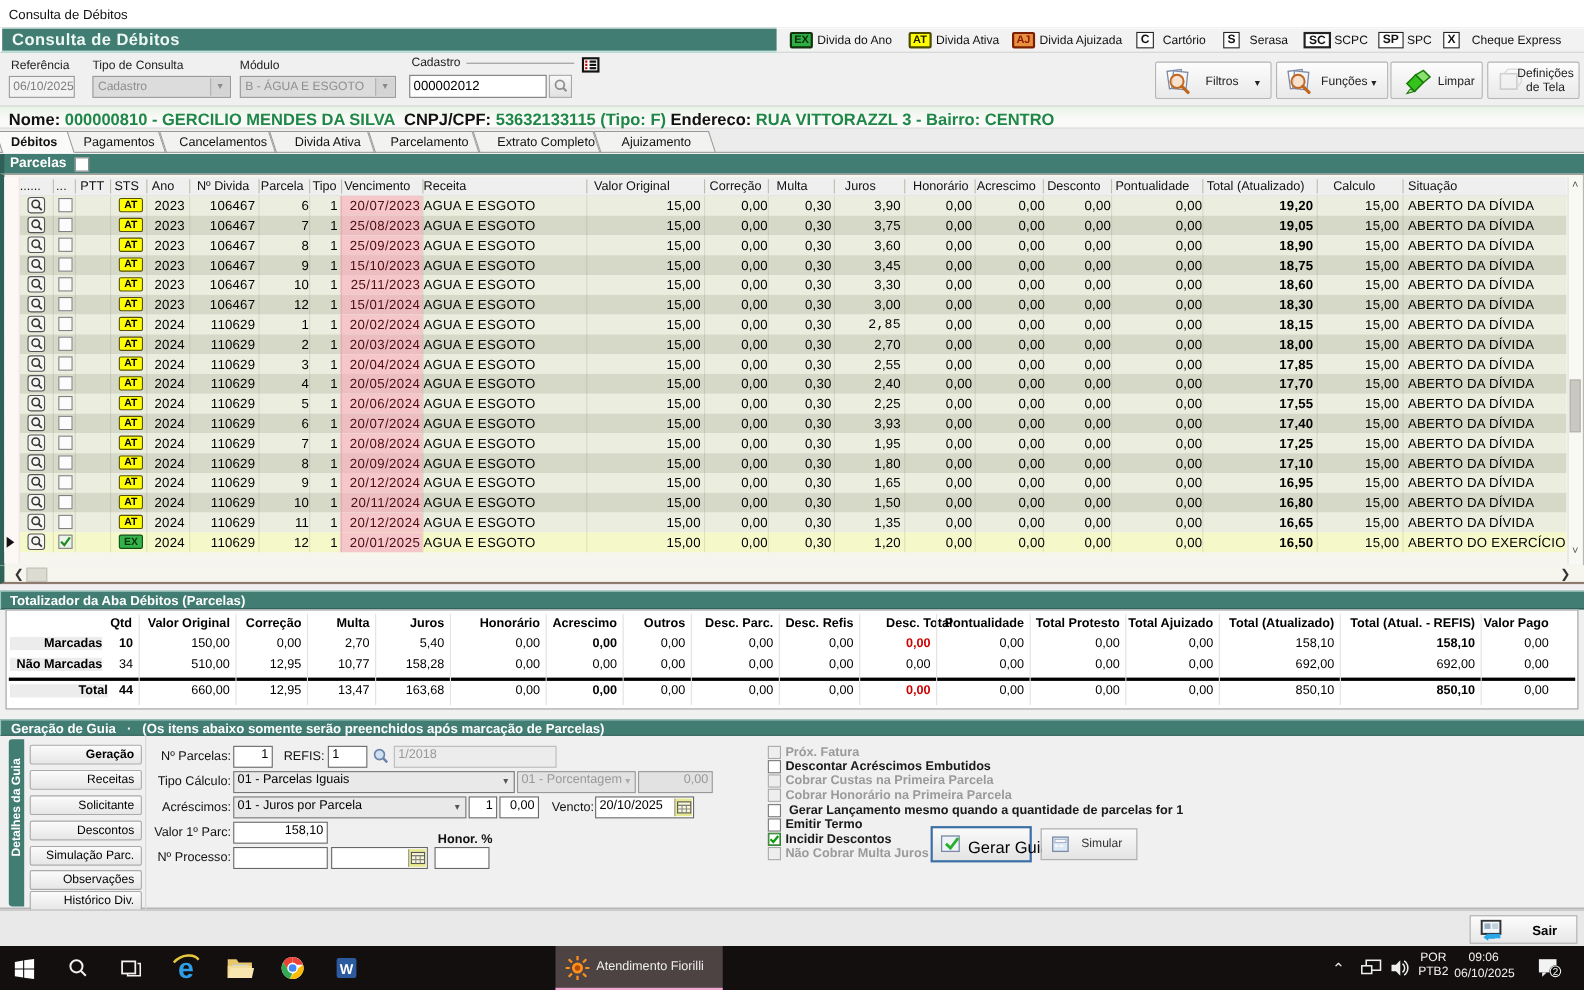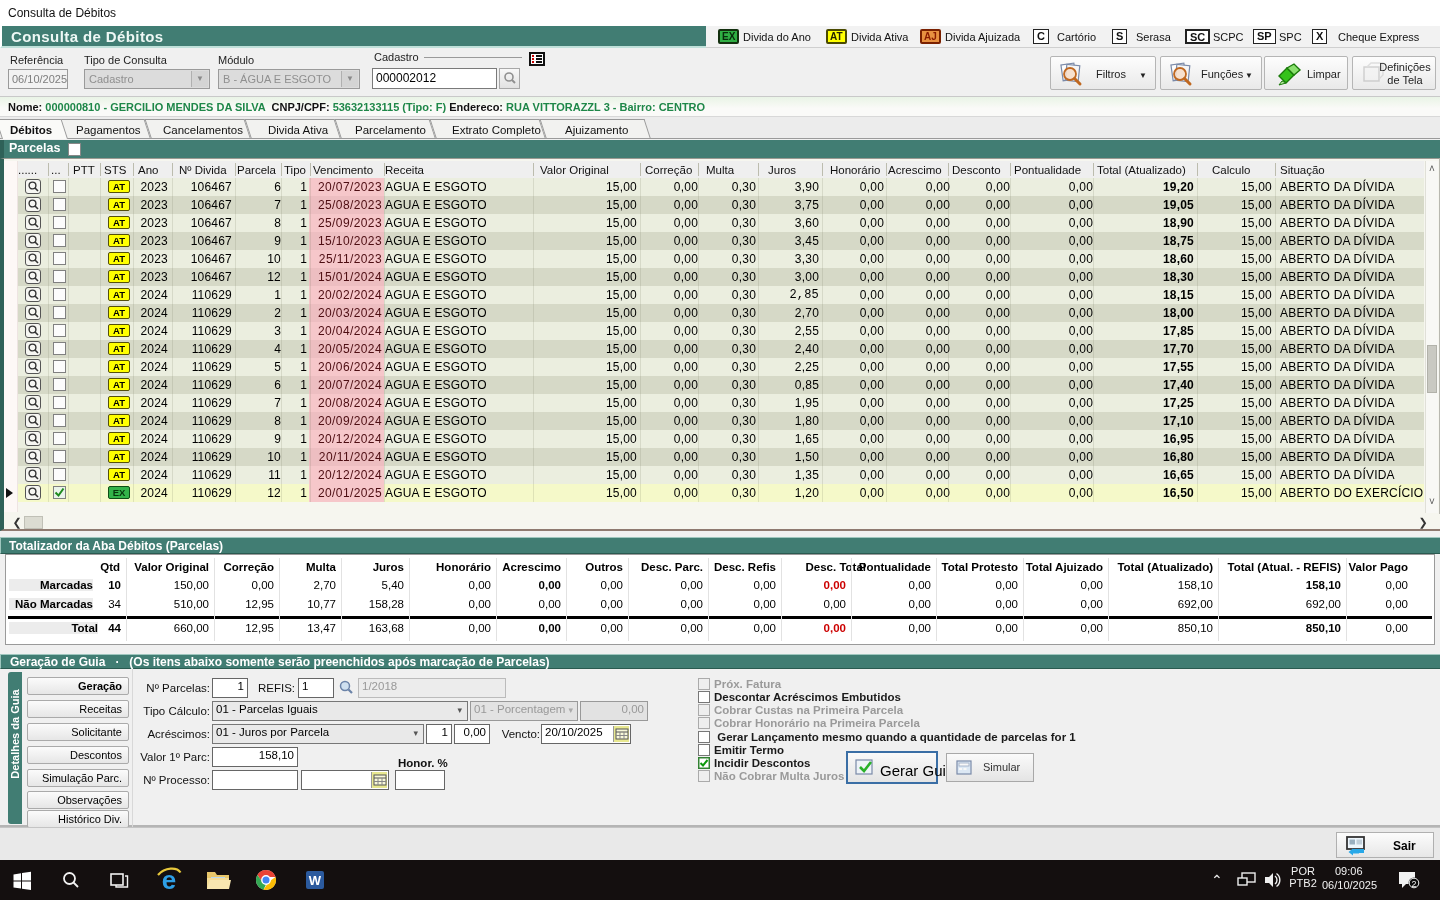--- a/index.html
+++ b/index.html
@@ -23,21 +23,21 @@
 .flabel{position:absolute;font-size:11px;color:#222}
 .input{position:absolute;background:#fff;border:1px solid #7a7a7a;font-size:12px;padding:2px 3px;line-height:14px}
 .dinput{position:absolute;background:#e4e4e4;border:1px solid #9a9a9a;color:#8a8a8a;font-size:11px;padding:3px 3px;line-height:13px}
 .ddown{position:absolute;background:#dcdcdc;border:1px solid #9a9a9a;color:#8f8f8f;font-size:11px;padding:3px 4px;line-height:13px;white-space:nowrap;overflow:hidden}
 .darr{position:absolute;right:1px;top:1px;bottom:1px;width:17px;background:#d4d4d4;border-left:1px solid #b0b0b0;
  color:#8a8a8a;text-align:center;font-size:8px;line-height:16px}
 .tbtn{position:absolute;top:8px;height:34px;background:linear-gradient(#fdfdfd,#e9e9e9);border:1px solid #b5b5b5;border-radius:2px}
 .tbtn .lb{position:absolute;font-size:11px;color:#222}
 
 #namebar{left:0;top:97px;width:1440px;height:20px;background:linear-gradient(#e9f4e6,#fafaf8 60%);border-bottom:1px solid #d8d8d8}
-#namebar div{position:absolute;top:4px;font-size:11px;font-weight:bold}
+#namebar div{position:absolute;top:4px;font-size:15px;font-weight:bold}
 .gd{color:#111}.gl{color:#1e8748}
 
 #tabs{left:0;top:117px;width:1440px;height:22px;background:#ececec}
 .tab{position:absolute;top:2px;height:20px;background:#f2f2f0;border:1px solid #9a9a9a;border-bottom:none;
  transform:skewX(18deg);transform-origin:bottom left}
 .tab.on{background:#fafaf8;z-index:3}
 .tablb{position:absolute;top:7px;font-size:11.5px;color:#111;z-index:4}
 
 #parcbar{left:0;top:140px;width:1440px;height:18px;background:#417d73;border-left:4px solid #2f6158}
 #parcbar .t{position:absolute;left:5px;top:1px;font-size:12.5px;font-weight:bold;color:#fff}
@@ -600,21 +600,21 @@
       <span class="gc num" style="left:162px;width:66px;">110629</span>
       <span class="gc num" style="left:211px;width:66px;">6</span>
       <span class="gc num" style="left:237px;width:66px;">1</span>
       <span class="venc ev">
         <span>20/07/2024</span>
       </span>
       <span class="gc" style="left:381px">AGUA E ESGOTO</span>
       <span class="gc num" style="left:567px;width:66px;">15,00</span>
       <span class="gc num" style="left:628px;width:66px;">0,00</span>
       <span class="gc num" style="left:686px;width:66px;">0,30</span>
-      <span class="gc num" style="left:749px;width:66px;">0,85</span>
+      <span class="gc num" style="left:749px;width:66px;">3,93</span>
       <span class="gc num" style="left:814px;width:66px;">0,00</span>
       <span class="gc num" style="left:880px;width:66px;">0,00</span>
       <span class="gc num" style="left:940px;width:66px;">0,00</span>
       <span class="gc num" style="left:1023px;width:66px;">0,00</span>
       <span class="gc num b" style="left:1124px;width:66px;">17,40</span>
       <span class="gc num" style="left:1202px;width:66px;">15,00</span>
       <span class="gc" style="left:1276px">ABERTO DA DÍVIDA</span>
     </div>
     <div class="grow odd" style="top:235px">
       <span class="mag">
@@ -1038,20 +1038,37 @@
         <path d="M12 2 A10 10 0 0 1 21.5 9 L12 9 Z" fill="#ea4335"></path>
         <path d="M12 2 A10 10 0 0 0 3.4 6.9 L8 14 L12 9 Z" fill="#ea4335"></path>
         <path d="M3.4 6.9 A10 10 0 0 0 9.5 21.7 L13 14.5 L8 13.5 Z" fill="#34a853"></path>
         <path d="M21.5 9 A10 10 0 0 1 9.5 21.7 L14.5 14 Z" fill="#fbbc05"></path>
         <circle cx="12" cy="12" r="4.2" fill="#4285f4" stroke="#fff" stroke-width="1.4"></circle>
       </svg></span>
     <span style="position:absolute;left:303px;top:8px;width:24px;height:24px"><svg width="24" height="24" viewBox="0 0 24 24">
         <rect x="3" y="3" width="18" height="18" rx="2" fill="#2b5a9e"></rect>
         <text x="12" y="17" font-size="13" font-weight="bold" fill="#fff" text-anchor="middle" font-family="Liberation Sans">W</text>
       </svg></span>
+    <span class="tkbtn" style="left:505px;width:152px;background:#4d4343;border-bottom:2px solid #f2a8d4">
+      <span style="position:absolute;left:9px;top:9px;width:22px;height:22px"><svg width="22" height="22" viewBox="0 0 22 22">
+          <circle cx="11" cy="11" r="5" fill="#ff9020"></circle>
+          <g stroke="#ff9020" stroke-width="2">
+            <line x1="11" y1="0" x2="11" y2="4"></line>
+            <line x1="11" y1="18" x2="11" y2="22"></line>
+            <line x1="0" y1="11" x2="4" y2="11"></line>
+            <line x1="18" y1="11" x2="22" y2="11"></line>
+            <line x1="3" y1="3" x2="6" y2="6"></line>
+            <line x1="16" y1="16" x2="19" y2="19"></line>
+            <line x1="3" y1="19" x2="6" y2="16"></line>
+            <line x1="16" y1="6" x2="19" y2="3"></line>
+          </g>
+          <circle cx="11" cy="11" r="2.5" fill="#b84a00"></circle>
+        </svg></span>
+      <span style="position:absolute;left:37px;top:13px;white-space:nowrap">Atendimento Fiorilli</span>
+    </span>
     <span style="position:absolute;left:1211px;top:12px;color:#eee;font-size:14px">⌃</span>
     <span style="position:absolute;left:1237px;top:11px;width:20px;height:18px"><svg width="20" height="18" viewBox="0 0 20 18">
         <rect x="5" y="2" width="13" height="9" fill="none" stroke="#eee" stroke-width="1.4"></rect>
         <rect x="1" y="7" width="9" height="7" fill="#0c0b0b" stroke="#eee" stroke-width="1.4"></rect>
       </svg></span>
     <span style="position:absolute;left:1263px;top:11px;width:20px;height:18px"><svg width="20" height="18" viewBox="0 0 20 18">
         <path d="M2 6 L6 6 L10 2 L10 16 L6 12 L2 12 Z" fill="#eee"></path>
         <path d="M12 5 A5 5 0 0 1 12 13 M13.5 2.5 A8 8 0 0 1 13.5 15.5" fill="none" stroke="#eee" stroke-width="1.4"></path>
       </svg></span>
     <span style="position:absolute;left:1288px;top:5px;color:#f2f2f2;font-size:11px;text-align:center;width:30px">POR<br>PTB2</span>

